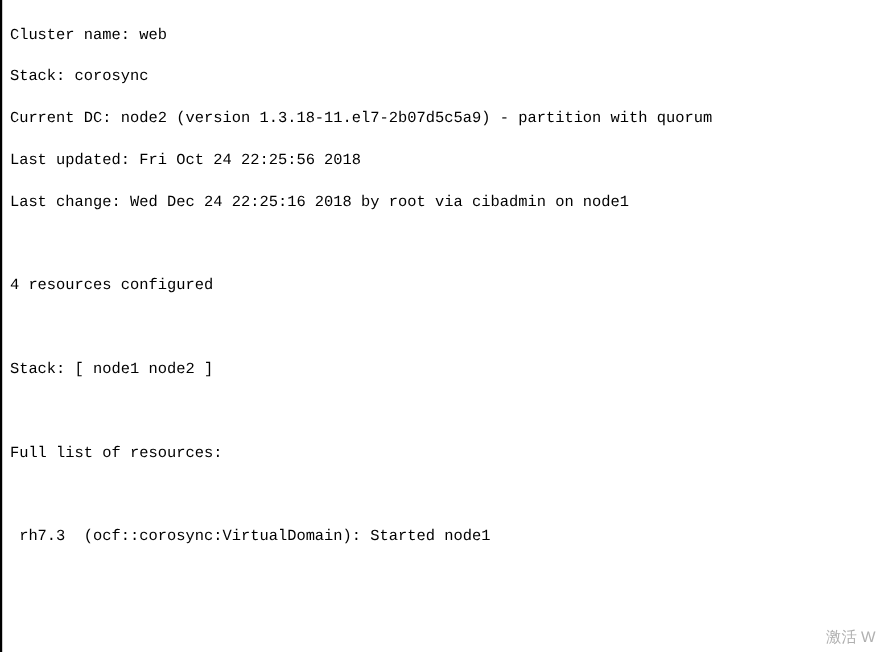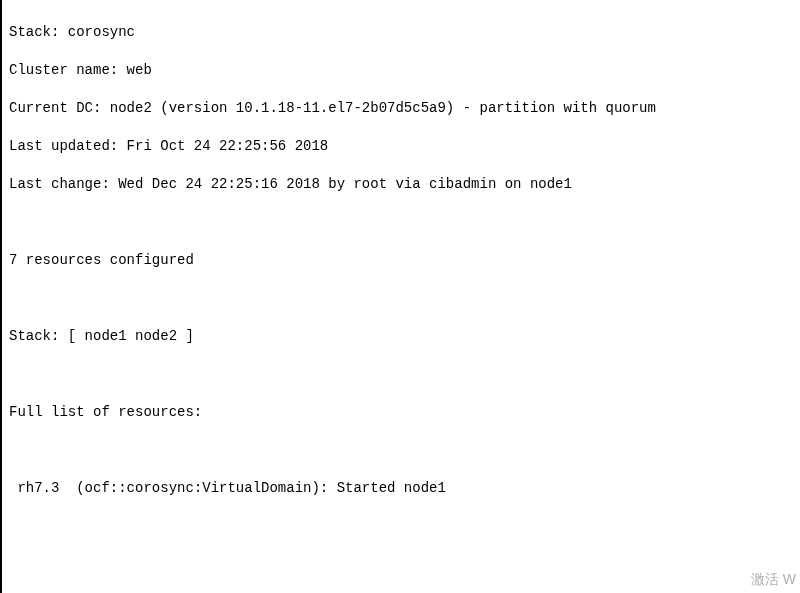--- a/index.html
+++ b/index.html
@@ -27,27 +27,27 @@
       color: #b0b0b0;
       font-family: "Microsoft YaHei", sans-serif;
       font-size: 14px;
       margin-left: 40px;
     }
   </style>
 </head>
 <body>
 
 <div class="terminal">
+<span class="line">Cluster name: web</span>
 <span class="line">Stack: corosync</span>
-<span class="line">Cluster name: web</span>
-<span class="line">Current DC: node2 (version 10.1.18-11.el7-2b07d5c5a9) - partition with quorum</span>
+<span class="line">Current DC: node2 (version 1.3.18-11.el7-2b07d5c5a9) - partition with quorum</span>
 <span class="line">Last updated: Fri Oct 24 22:25:56 2018</span>
 <span class="line">Last change: Wed Dec 24 22:25:16 2018 by root via cibadmin on node1</span>
 <span class="line"> </span>
-<span class="line">7 resources configured</span>
+<span class="line">4 resources configured</span>
 <span class="line"> </span>
 <span class="line">Stack: [ node1 node2 ]</span>
 <span class="line"> </span>
 <span class="line">Full list of resources:</span>
 <span class="line"> </span>
 <span class="line"> rh7.3  (ocf::corosync:VirtualDomain): Started node1</span>
 
 
 
 

